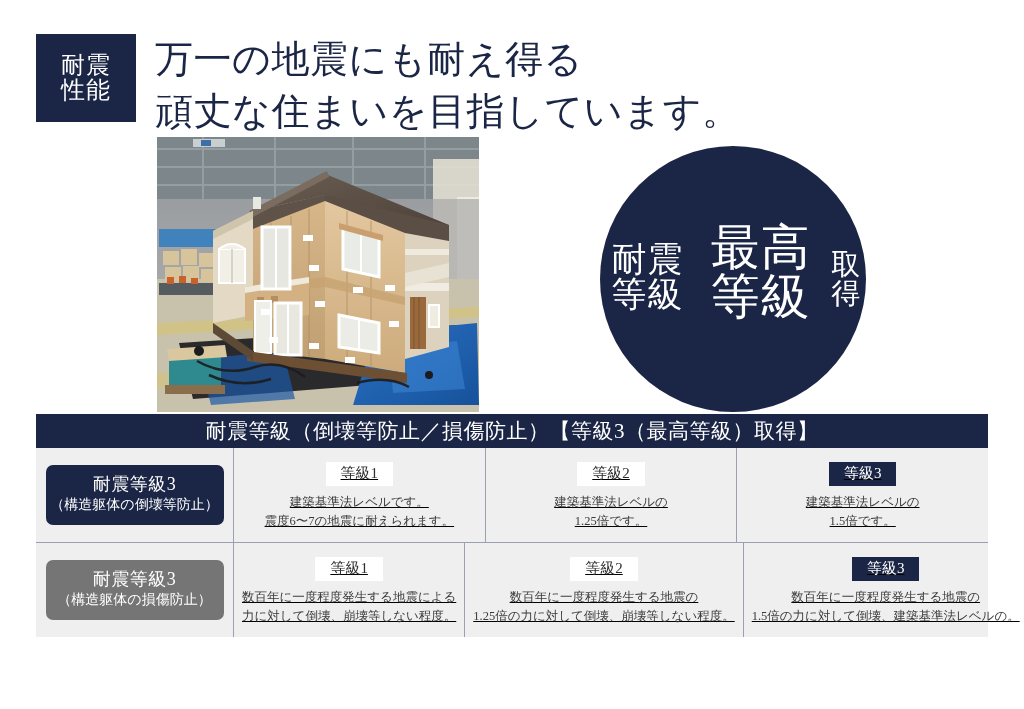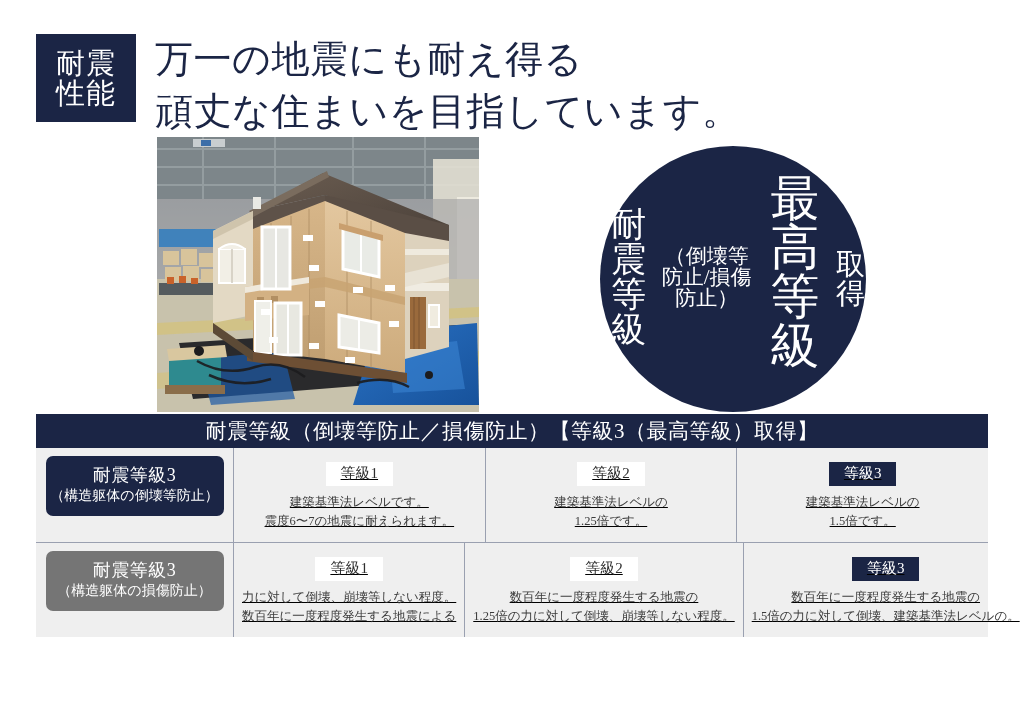--- a/index.html
+++ b/index.html
@@ -24,21 +24,21 @@
   .tag-box {
     width:100px; height:88px;
     background:#1b2545;
     color:#ffffff;
     display:flex; flex-direction:column;
     align-items:center; justify-content:center;
     line-height:1.04;
     flex:0 0 auto;
   }
   .tag-box span {
-    font-size:29px; letter-spacing:1px;
+    font-size:24px; letter-spacing:1px;
     font-family:"Liberation Serif","DejaVu Serif",serif;
   }
   .headline {
     margin-left:19px;
     color:#1b2545;
     font-size:38px;
     line-height:1.36;
     letter-spacing:0.5px;
     white-space:nowrap;
   }
@@ -81,21 +81,21 @@
   .tbl-head {
     background:#1b2545;
     color:#ffffff;
     height:34px;
     display:flex; align-items:center; justify-content:center;
     font-size:21px; letter-spacing:0.5px;
   }
   .tbl-body { background:#efefef; padding:0; }
   .trow {
     display:flex;
-    align-items:flex-start;
+    align-items:center;
     min-height:88px;
   }
   .trow + .trow { border-top:1px solid #9aa0b0; }
   .rowlabel {
     flex:0 0 197px;
     display:flex; align-items:center; justify-content:center;
     padding:8px 6px;
   }
   .pill {
     width:178px;
@@ -324,21 +324,20 @@
         <path d="M52 238 q30 14 62 4"></path>
         <path d="M200 246 q30 -8 52 4"></path>
       </g>
       <circle cx="42" cy="214" r="5" fill="#1c1c1e"></circle>
       <circle cx="272" cy="238" r="4" fill="#1c1c1e"></circle>
     </svg>
   </div>
 
   <div class="circle-badge">
     <div class="cb-l1">耐震等級</div>
-    <div class="cb-l2">（倒壊等防止/損傷防止）</div>
     <div class="cb-l3">最高等級</div>
     <div class="cb-l4">取得</div>
   </div>
 
   <div class="tbl">
     <div class="tbl-head">耐震等級（倒壊等防止／損傷防止）【等級3（最高等級）取得】</div>
     <div class="tbl-body" id="table-body">
         <div class="trow">
           <div class="rowlabel">
             <div class="pill navy">
@@ -371,22 +370,22 @@
         <div class="trow">
           <div class="rowlabel">
             <div class="pill gray">
               <span class="p1">耐震等級3</span>
               <span class="p2">（構造躯体の損傷防止）</span>
             </div>
           </div>
           <div class="gcell">
             <div class="gbadge">等級1</div>
             <div class="gdesc">
+              <div>数百年に一度程度発生する地震による</div>
               <div>力に対して倒壊、崩壊等しない程度。</div>
-              <div>数百年に一度程度発生する地震による</div>
             </div>
           </div>
           <div class="gcell">
             <div class="gbadge">等級2</div>
             <div class="gdesc">
               <div>数百年に一度程度発生する地震の</div>
               <div>1.25倍の力に対して倒壊、崩壊等しない程度。</div>
             </div>
           </div>
           <div class="gcell">

